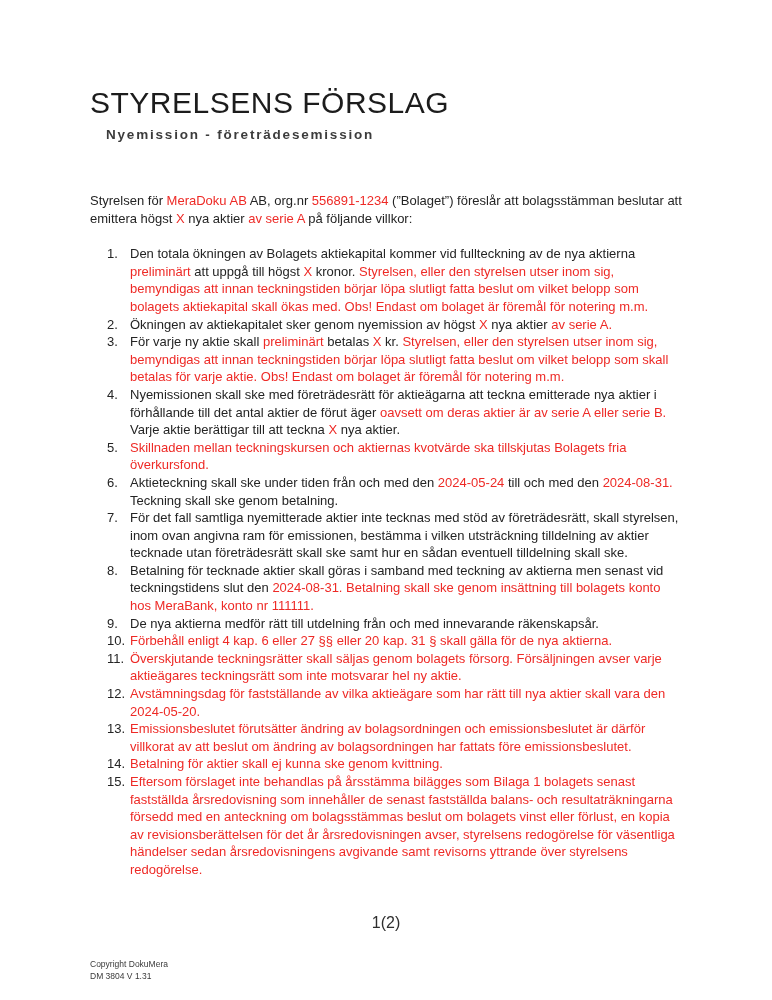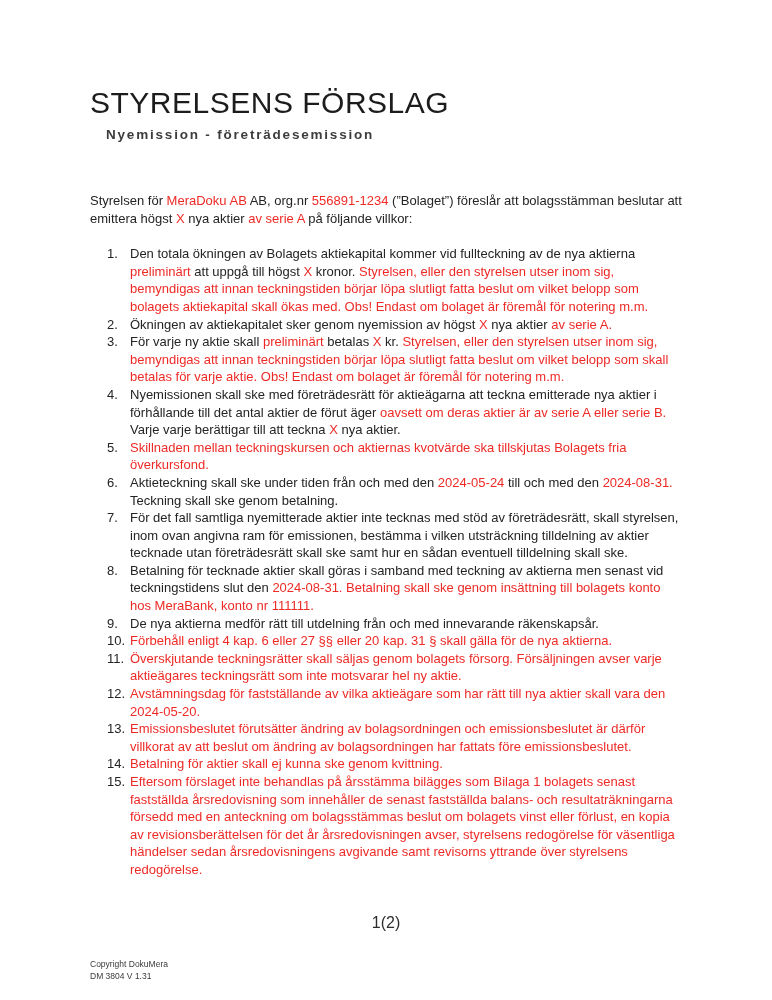--- a/index.html
+++ b/index.html
@@ -99,21 +99,21 @@
         <div class="list-item">
           <div class="item-number">2.</div>
           <div class="item-text"><span>Ökningen av aktiekapitalet sker genom nyemission av högst </span><span class="red">X</span><span> nya aktier </span><span class="red">av serie A.</span></div>
         </div>
         <div class="list-item">
           <div class="item-number">3.</div>
           <div class="item-text"><span>För varje ny aktie skall </span><span class="red">preliminärt</span><span> betalas </span><span class="red">X</span><span> kr. </span><span class="red">Styrelsen, eller den styrelsen utser inom sig, bemyndigas att innan teckningstiden börjar löpa slutligt fatta beslut om vilket belopp som skall betalas för varje aktie. Obs! Endast om bolaget är föremål för notering m.m.</span></div>
         </div>
         <div class="list-item">
           <div class="item-number">4.</div>
-          <div class="item-text"><span>Nyemissionen skall ske med företrädesrätt för aktieägarna att teckna emitterade nya aktier i förhållande till det antal aktier de förut äger </span><span class="red">oavsett om deras aktier är av serie A eller serie B.</span><span> Varje varje berättigar till att teckna </span><span class="red">X</span><span> nya aktier.</span></div>
+          <div class="item-text"><span>Nyemissionen skall ske med företrädesrätt för aktieägarna att teckna emitterade nya aktier i förhållande till det antal aktier de förut äger </span><span class="red">oavsett om deras aktier är av serie A eller serie B.</span><span> Varje aktie berättigar till att teckna </span><span class="red">X</span><span> nya aktier.</span></div>
         </div>
         <div class="list-item">
           <div class="item-number">5.</div>
           <div class="item-text"><span class="red">Skillnaden mellan teckningskursen och aktiernas kvotvärde ska tillskjutas Bolagets fria överkursfond.</span></div>
         </div>
         <div class="list-item">
           <div class="item-number">6.</div>
           <div class="item-text"><span>Aktieteckning skall ske under tiden från och med den </span><span class="red">2024-05-24</span><span> till och med den </span><span class="red">2024-08-31.</span><span> Teckning skall ske genom betalning.</span></div>
         </div>
         <div class="list-item">

